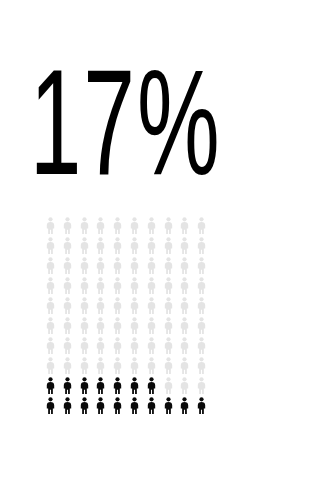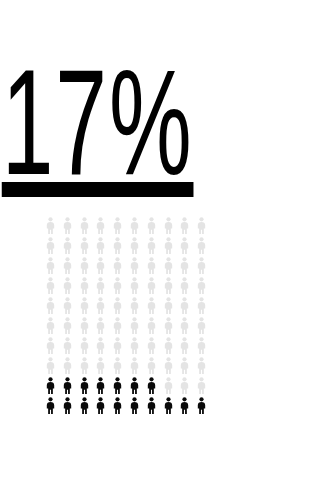--- a/index.html
+++ b/index.html
@@ -26,22 +26,21 @@
 
   
   .headline {
     position: absolute;
     left: 0;
     top: 54px;
     width: 252px;
     height: 136px;
     display: flex;
     align-items: center;
-    justify-content: flex-end;
-    text-decoration: underline;
+    justify-content: center;
   }
   .headline-text {
     display: block;
     font-family: "Liberation Sans Narrow", "Liberation Sans", sans-serif;
     font-size: 150px;
     line-height: 0.78;
     font-weight: 300;
     color: #000000;
     letter-spacing: 0.02em;
     transform: scaleX(0.62);

